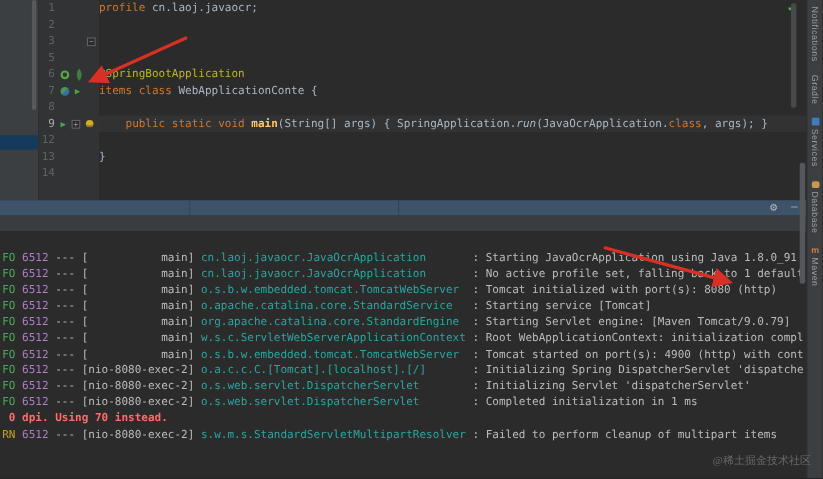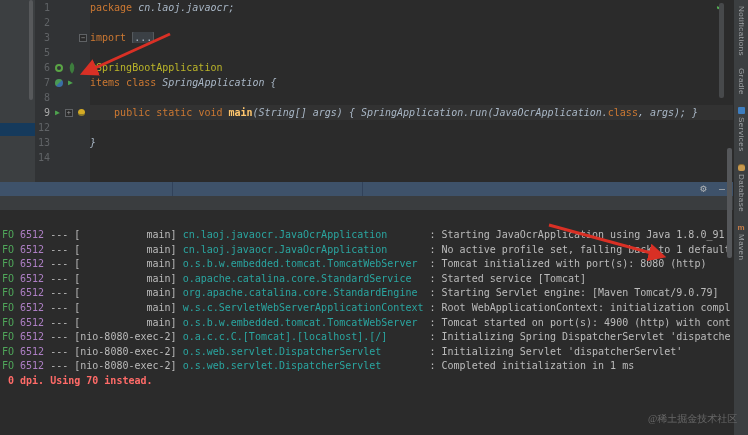--- a/index.html
+++ b/index.html
@@ -16,21 +16,21 @@
   .editor { position:absolute; left:35px; top:0; width:698px; height:182px; background:#2b2b2b; overflow:hidden; }
   .gutter-bg { position:absolute; left:0; top:0; width:55px; height:182px; background:#313335; }
   .code-lines { position:absolute; left:0; top:0; width:698px; }
   .eline { position:relative; display:flex; align-items:center; height:15px; font-size:10px; white-space:pre; }
   .eline.hl { background:linear-gradient(to right, rgba(0,0,0,0) 55px, #323232 55px); }
   .lnum { width:15px; text-align:right; color:#606366; flex:0 0 auto; }
   .eline.hl .lnum { color:#a8a8a8; }
   .gicons { width:38px; flex:0 0 auto; display:flex; align-items:center; gap:5px; padding-left:5px; height:15px; }
   .code { flex:1; color:#a9b7c6; overflow:hidden; padding-left:2px; }
   .tok-kw { color:#cc7832; }
-  .tok-plain { color:#a9b7c6;font-style:italic; }
+  .tok-plain { color:#a9b7c6; }
   .tok-ann { color:#bbb529; }
   .tok-method { color:#ffc66d; font-weight:bold; }
   .tok-call { color:#a9b7c6; font-style:italic; }
   .tok-fold { color:#a9b7c6; background:#3b4045; border:1px solid #555a5e; border-radius:2px; padding:0 1px; }
   
   .ic { display:inline-block; flex:0 0 auto; }
   .ic-run { color:#4ea44e; font-size:8px; line-height:9px; }
   .ic-bean { width:8px; height:8px; border:2px solid #5aa545; border-radius:50%; }
   .ic-leaf { width:8px; height:8px; background:#3d7d3d; border-radius:0 100% 0 100%; transform:rotate(45deg); }
   .ic-beanglobe { width:8px; height:8px; border-radius:50%; background:linear-gradient(135deg,#4a9a55 45%,#3a6ea5 55%); }
@@ -84,26 +84,26 @@
 <div class="screen">
 
   <div class="left-sliver">
     <div class="sliver-selected"></div>
     <div class="sliver-scroll"></div>
   </div>
 
   <div class="editor">
     <div class="gutter-bg"></div>
     <div class="code-lines" id="code-lines">
-        <div class="eline"><span class="lnum">1</span><span class="gicons"></span><span class="code"><span class="tok-kw">package </span><span class="tok-plain">cn.laoj.javaocr;</span></span></div>
+        <div class="eline"><span class="lnum">1</span><span class="gicons"></span><span class="code"><span class="tok-kw">profile </span><span class="tok-plain">cn.laoj.javaocr;</span></span></div>
         <div class="eline"><span class="lnum">2</span><span class="gicons"></span><span class="code"></span></div>
-        <div class="eline"><span class="lnum">3</span><span class="gicons"><span class="ic ic-fold-minus">−</span></span><span class="code"><span class="tok-kw">import </span><span class="tok-fold">...</span></span></div>
+        <div class="eline"><span class="lnum">3</span><span class="gicons"><span class="ic ic-fold-minus">−</span></span></div>
         <div class="eline"><span class="lnum">5</span><span class="gicons"></span><span class="code"></span></div>
         <div class="eline"><span class="lnum">6</span><span class="gicons"><span class="ic ic-bean"></span><span class="ic ic-leaf"></span></span><span class="code"><span class="tok-ann">@SpringBootApplication</span></span></div>
-        <div class="eline"><span class="lnum">7</span><span class="gicons"><span class="ic ic-beanglobe"></span><span class="ic ic-run">▶</span></span><span class="code"><span class="tok-kw">items class </span><span class="tok-plain">SpringApplication {</span></span></div>
+        <div class="eline"><span class="lnum">7</span><span class="gicons"><span class="ic ic-beanglobe"></span><span class="ic ic-run">▶</span></span><span class="code"><span class="tok-kw">items class </span><span class="tok-plain">WebApplicationConte {</span></span></div>
         <div class="eline"><span class="lnum">8</span><span class="gicons"></span><span class="code"></span></div>
         <div class="eline hl"><span class="lnum">9</span><span class="gicons"><span class="ic ic-run">▶</span><span class="ic ic-fold-plus">+</span><span class="ic ic-bulb"></span></span><span class="code"><span class="tok-plain">    </span><span class="tok-kw">public static void </span><span class="tok-method">main</span><span class="tok-plain">(String[] args) { SpringApplication.</span><span class="tok-call">run</span><span class="tok-plain">(JavaOcrApplication.</span><span class="tok-kw">class</span><span class="tok-plain">, args); }</span></span></div>
         <div class="eline"><span class="lnum">12</span><span class="gicons"></span><span class="code"></span></div>
         <div class="eline"><span class="lnum">13</span><span class="gicons"></span><span class="code"><span class="tok-plain">}</span></span></div>
         <div class="eline"><span class="lnum">14</span><span class="gicons"></span><span class="code"></span></div>
       </div>
     <div class="editor-check">✔</div>
     <div class="editor-scroll"></div>
   </div>
 
@@ -112,28 +112,29 @@
     <div class="rh-div" style="left:362px"></div>
     <div class="rh-gear">⚙</div>
     <div class="rh-min">—</div>
   </div>
   <div class="run-subbar"></div>
 
   <div class="console" id="console">
       <div class="cline"><span class="tok-info">FO </span><span class="tok-pid">6512</span><span class="tok-cplain"> --- </span><span class="tok-cplain">[           main] </span><span class="tok-logger">cn.laoj.javaocr.JavaOcrApplication      </span><span class="tok-cplain"> : </span><span class="tok-cplain">Starting JavaOcrApplication using Java 1.8.0_91</span></div>
       <div class="cline"><span class="tok-info">FO </span><span class="tok-pid">6512</span><span class="tok-cplain"> --- </span><span class="tok-cplain">[           main] </span><span class="tok-logger">cn.laoj.javaocr.JavaOcrApplication      </span><span class="tok-cplain"> : </span><span class="tok-cplain">No active profile set, falling back to 1 default</span></div>
       <div class="cline"><span class="tok-info">FO </span><span class="tok-pid">6512</span><span class="tok-cplain"> --- </span><span class="tok-cplain">[           main] </span><span class="tok-logger">o.s.b.w.embedded.tomcat.TomcatWebServer </span><span class="tok-cplain"> : </span><span class="tok-cplain">Tomcat initialized with port(s): 8080 (http)</span></div>
-      <div class="cline"><span class="tok-info">FO </span><span class="tok-pid">6512</span><span class="tok-cplain"> --- </span><span class="tok-cplain">[           main] </span><span class="tok-logger">o.apache.catalina.core.StandardService  </span><span class="tok-cplain"> : </span><span class="tok-cplain">Started service [Tomcat]</span></div>
+      <div class="cline"><span class="tok-info">FO </span><span class="tok-pid">6512</span><span class="tok-cplain"> --- </span><span class="tok-cplain">[           main] </span><span class="tok-logger">o.apache.catalina.core.StandardService  </span><span class="tok-cplain"> : </span><span class="tok-cplain">Starting service [Tomcat]</span></div>
       <div class="cline"><span class="tok-info">FO </span><span class="tok-pid">6512</span><span class="tok-cplain"> --- </span><span class="tok-cplain">[           main] </span><span class="tok-logger">org.apache.catalina.core.StandardEngine </span><span class="tok-cplain"> : </span><span class="tok-cplain">Starting Servlet engine: [Maven Tomcat/9.0.79]</span></div>
       <div class="cline"><span class="tok-info">FO </span><span class="tok-pid">6512</span><span class="tok-cplain"> --- </span><span class="tok-cplain">[           main] </span><span class="tok-logger">w.s.c.ServletWebServerApplicationContext</span><span class="tok-cplain"> : </span><span class="tok-cplain">Root WebApplicationContext: initialization compl</span></div>
       <div class="cline"><span class="tok-info">FO </span><span class="tok-pid">6512</span><span class="tok-cplain"> --- </span><span class="tok-cplain">[           main] </span><span class="tok-logger">o.s.b.w.embedded.tomcat.TomcatWebServer </span><span class="tok-cplain"> : </span><span class="tok-cplain">Tomcat started on port(s): 4900 (http) with cont</span></div>
       <div class="cline"><span class="tok-info">FO </span><span class="tok-pid">6512</span><span class="tok-cplain"> --- </span><span class="tok-cplain">[nio-8080-exec-2] </span><span class="tok-logger">o.a.c.c.C.[Tomcat].[localhost].[/]      </span><span class="tok-cplain"> : </span><span class="tok-cplain">Initializing Spring DispatcherServlet 'dispatche</span></div>
       <div class="cline"><span class="tok-info">FO </span><span class="tok-pid">6512</span><span class="tok-cplain"> --- </span><span class="tok-cplain">[nio-8080-exec-2] </span><span class="tok-logger">o.s.web.servlet.DispatcherServlet       </span><span class="tok-cplain"> : </span><span class="tok-cplain">Initializing Servlet 'dispatcherServlet'</span></div>
       <div class="cline"><span class="tok-info">FO </span><span class="tok-pid">6512</span><span class="tok-cplain"> --- </span><span class="tok-cplain">[nio-8080-exec-2] </span><span class="tok-logger">o.s.web.servlet.DispatcherServlet       </span><span class="tok-cplain"> : </span><span class="tok-cplain">Completed initialization in 1 ms</span></div>
       <div class="cline"><span class="tok-err"> 0 dpi. Using 70 instead.</span></div>
+      <div class="cline"><span class="tok-warn">RN </span><span class="tok-pid">6512</span><span class="tok-cplain"> --- </span><span class="tok-cplain">[nio-8080-exec-2] </span><span class="tok-logger">s.w.m.s.StandardServletMultipartResolver</span><span class="tok-cplain"> : </span><span class="tok-cplain">Failed to perform cleanup of multipart items</span></div>
     </div>
   <div class="console-scroll"></div>
 
   <div class="right-strip" id="right-strip">
       <div class="strip-tab">
         <span class="strip-label">Notifications</span>
       </div>
       <div class="strip-tab">
         <span class="strip-label">Gradle</span>
       </div>

